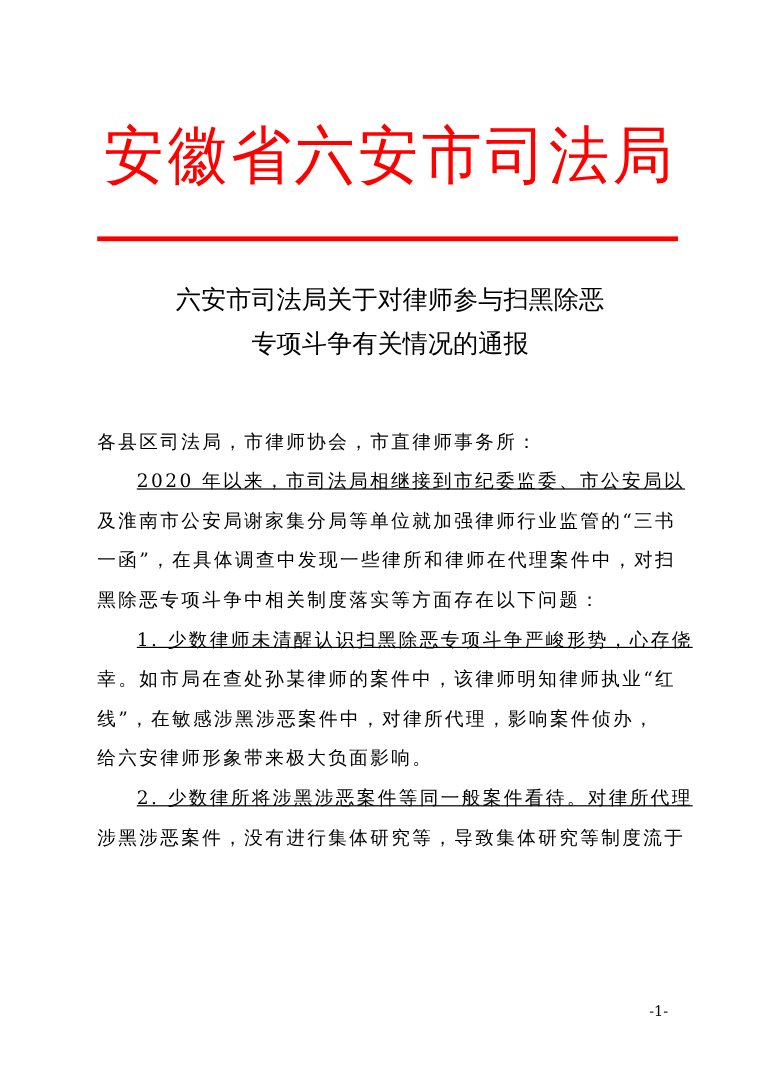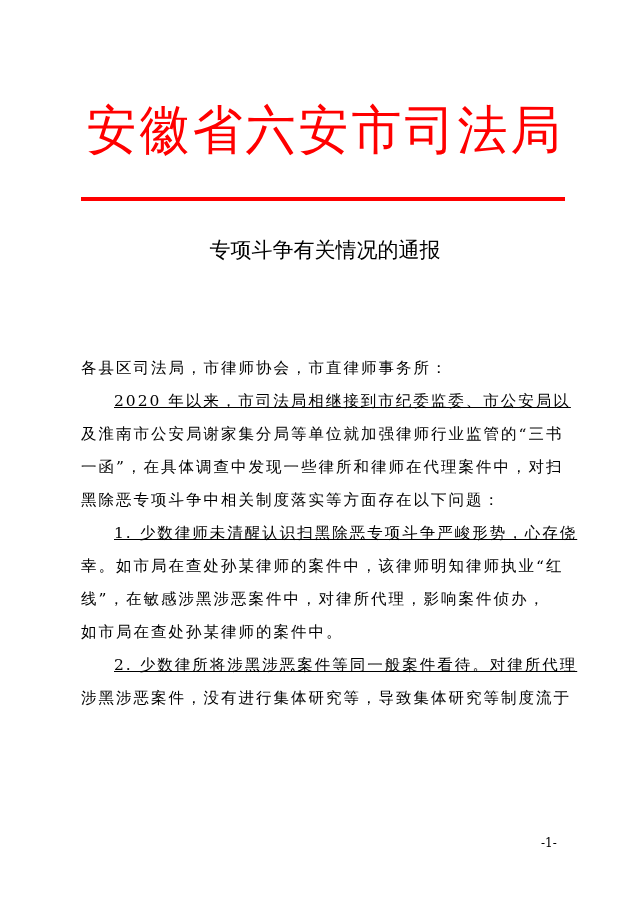--- a/index.html
+++ b/index.html
@@ -75,33 +75,34 @@
       color: #000;
     }
   </style>
 </head>
 <body>
 
 <div class="header-title">安徽省六安市司法局</div>
 <div class="red-rule"></div>
 
 <div class="doc-title">
+  <div>六安市司法局关于对律师参与扫黑除恶</div>
   <div>专项斗争有关情况的通报</div>
 </div>
 
 <div class="body-text">
   <div class="line">各县区司法局，市律师协会，市直律师事务所：</div>
 
   <div class="line indent">2020 年以来，市司法局相继接到市纪委监委、市公安局以</div>
   <div class="line">及淮南市公安局谢家集分局等单位就加强律师行业监管的“三书</div>
   <div class="line">一函”，在具体调查中发现一些律所和律师在代理案件中，对扫</div>
   <div class="line">黑除恶专项斗争中相关制度落实等方面存在以下问题：</div>
 
   <div class="line indent">1. 少数律师未清醒认识扫黑除恶专项斗争严峻形势，心存侥</div>
   <div class="line">幸。如市局在查处孙某律师的案件中，该律师明知律师执业“红</div>
   <div class="line">线”，在敏感涉黑涉恶案件中，对律所代理，影响案件侦办，</div>
-  <div class="line">如市局在查处孙某律师的案件中。</div>
+  <div class="line">给六安律师形象带来极大负面影响。</div>
 
   <div class="line indent">2. 少数律所将涉黑涉恶案件等同一般案件看待。对律所代理</div>
   <div class="line">涉黑涉恶案件，没有进行集体研究等，导致集体研究等制度流于</div>
 </div>
 
 <div class="page-number">-1-</div>
 
 </body></html>

